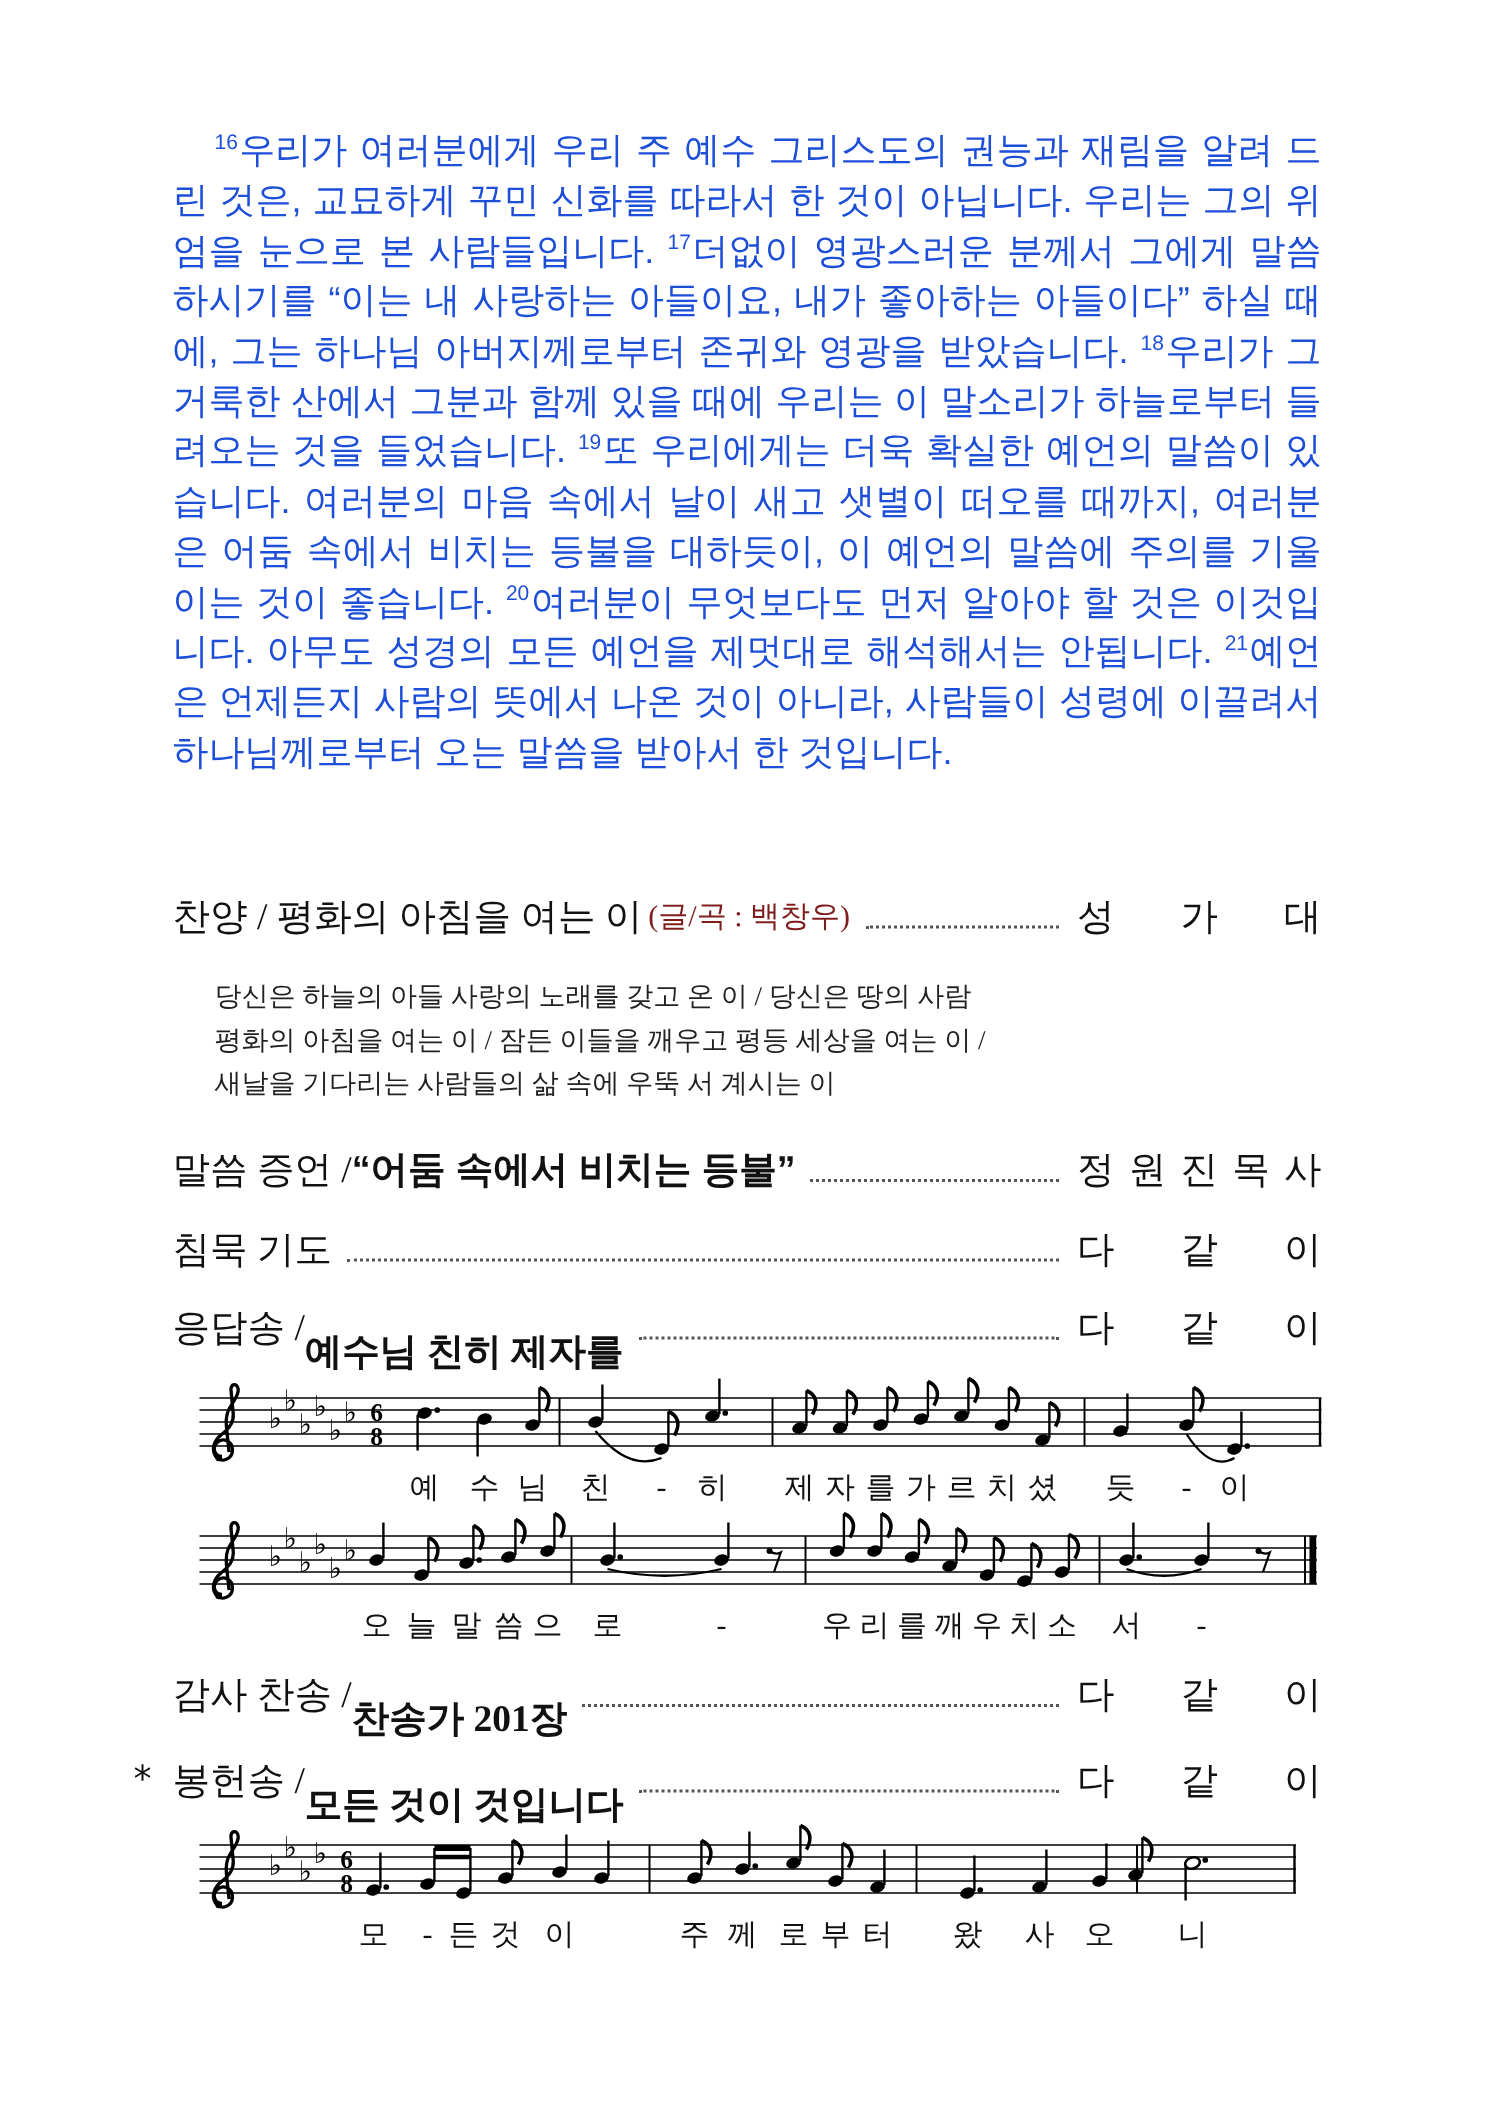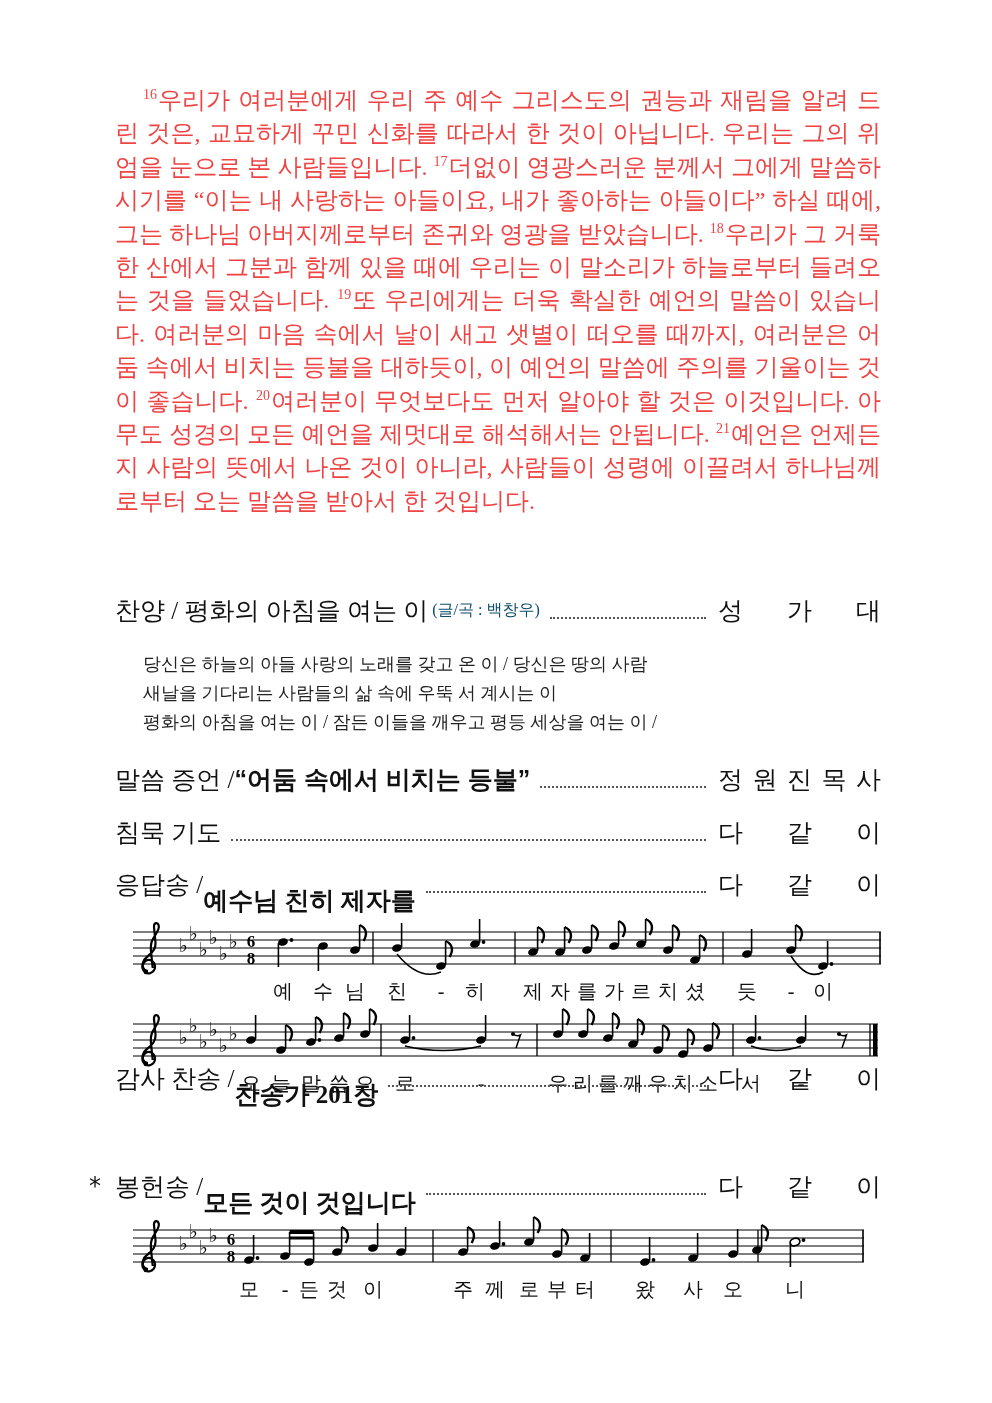--- a/index.html
+++ b/index.html
@@ -1,26 +1,26 @@
 <!DOCTYPE html>
 <html><head>
 <meta charset="utf-8">
 <style>
   html,body{margin:0;padding:0;background:#fff;}
   .page{position:relative;width:992px;height:1403px;background:#ffffff;overflow:hidden;
         font-family:"Liberation Serif",serif;color:#1a1a1a;}
   
   .scripture{position:absolute;left:115px;top:84px;width:766px;
-             font-family:Liberation Serif, serif;font-size:24px;line-height:33.4px;
-             text-align:justify;text-indent:28px;color:#ef4444;}
+             font-family:Liberation Sans, sans-serif;font-size:24px;line-height:33.4px;
+             text-align:justify;text-indent:28px;color:#1d4ed8;}
   .scripture sup{font-size:14px;line-height:0;vertical-align:super;margin-right:1px;}
   
   .prog{position:absolute;left:115px;width:766px;height:32px;display:flex;align-items:center;
         font-size:25px;white-space:nowrap;color:#111;}
-  .p-note{font-size:16px;color:#0c4a6e;margin-left:4px;}
+  .p-note{font-size:20px;color:#7f1d1d;margin-left:4px;}
   .bold-sans{font-family:"Liberation Sans",sans-serif;font-weight:bold;}
   .bold-serif{font-weight:bold;margin-top:32px;}
   .leader{flex:1;height:22px;border-bottom:2px dotted #555;margin:0 12px 6px 10px;min-width:30px;}
   .performer{width:163px;display:flex;justify-content:space-between;flex:none;}
   .marker{position:absolute;left:-26px;top:2px;font-size:24px;font-family:"DejaVu Sans",sans-serif;}
   
   .choir{position:absolute;left:143px;top:650px;width:710px;font-size:18px;line-height:29px;color:#222;}
   
   .staff{position:absolute;left:133px;}
   .staff svg{overflow:visible;display:block;}
@@ -41,22 +41,22 @@
     <span class="leader"></span>
     <span class="performer">
         <span>성</span>
         <span>가</span>
         <span>대</span>
       </span>
   </div>
 
   <div class="choir">
     <div>당신은 하늘의 아들 사랑의 노래를 갖고 온 이 / 당신은 땅의 사람</div>
+    <div>평화의 아침을 여는 이 / 잠든 이들을 깨우고 평등 세상을 여는 이 /</div>
     <div>새날을 기다리는 사람들의 삶 속에 우뚝 서 계시는 이</div>
-    <div>평화의 아침을 여는 이 / 잠든 이들을 깨우고 평등 세상을 여는 이 /</div>
   </div>
 
   <div class="prog" style="top:763px">
     <span>말씀 증언 / </span>
     <span class="bold-sans">“어둠 속에서 비치는 등불”</span>
     <span class="leader"></span>
     <span class="performer">
         <span>정</span>
         <span>원</span>
         <span>진</span>
@@ -320,21 +320,21 @@
         <text x="475" y="82" class="lyric">를</text>
         <text x="500" y="82" class="lyric">깨</text>
         <text x="525" y="82" class="lyric">우</text>
         <text x="550" y="82" class="lyric">치</text>
         <text x="575" y="82" class="lyric">소</text>
         <text x="618" y="82" class="lyric">서</text>
         <text x="668" y="82" class="lyric">-</text>
       </svg>
   </div>
 
-  <div class="prog" style="top:1062px">
+  <div class="prog" style="top:1113px">
     <span>감사 찬송 / </span>
     <span class="bold-serif">찬송가 201장</span>
     <span class="leader"></span>
     <span class="performer">
         <span>다</span>
         <span>같</span>
         <span>이</span>
       </span>
   </div>
 

